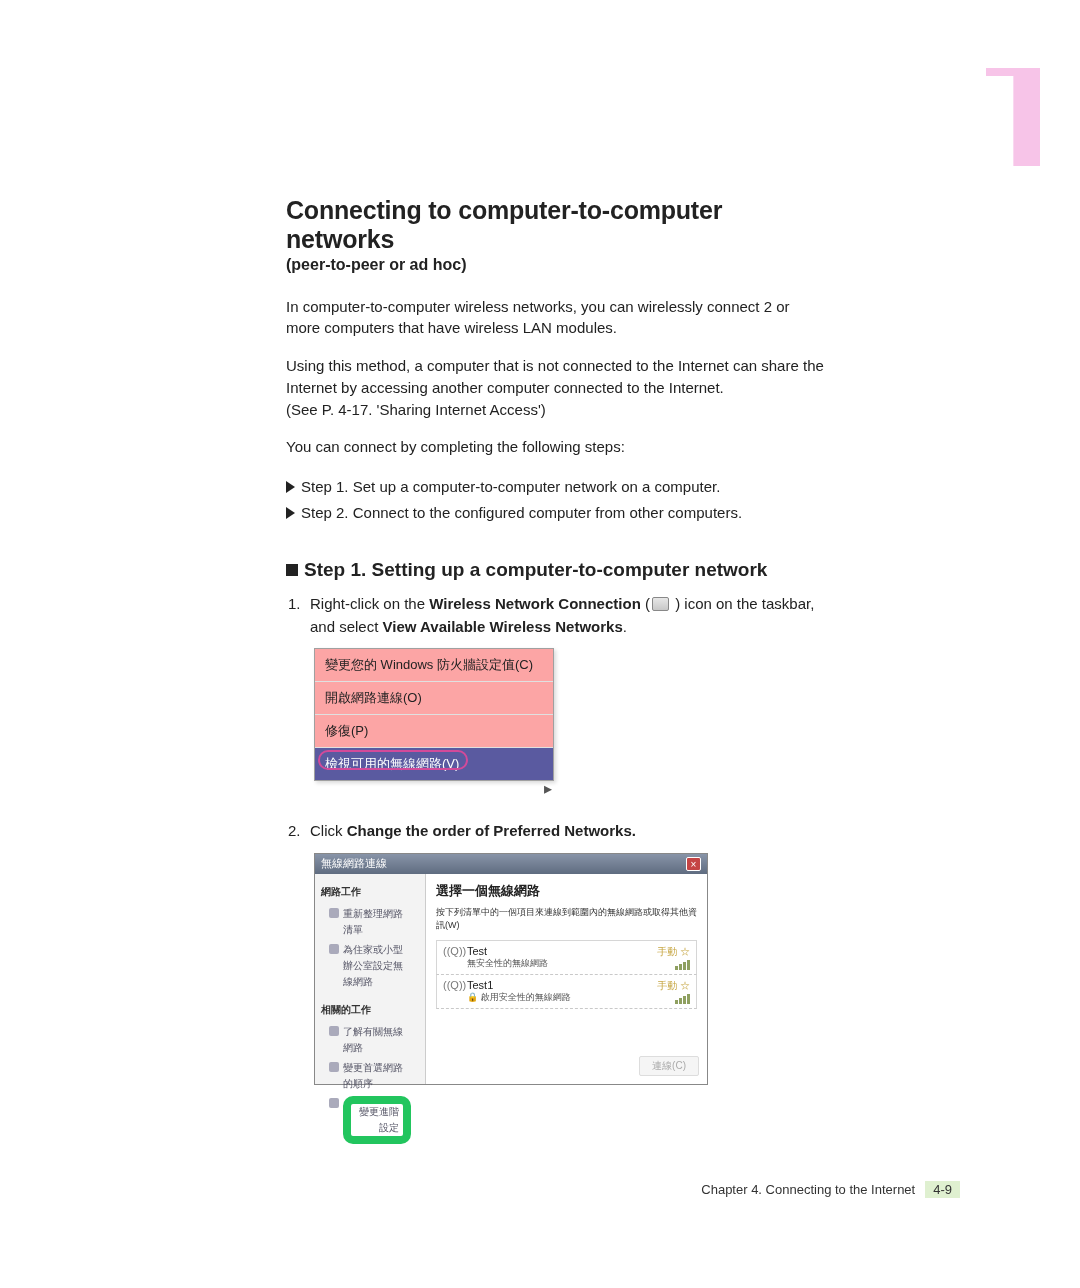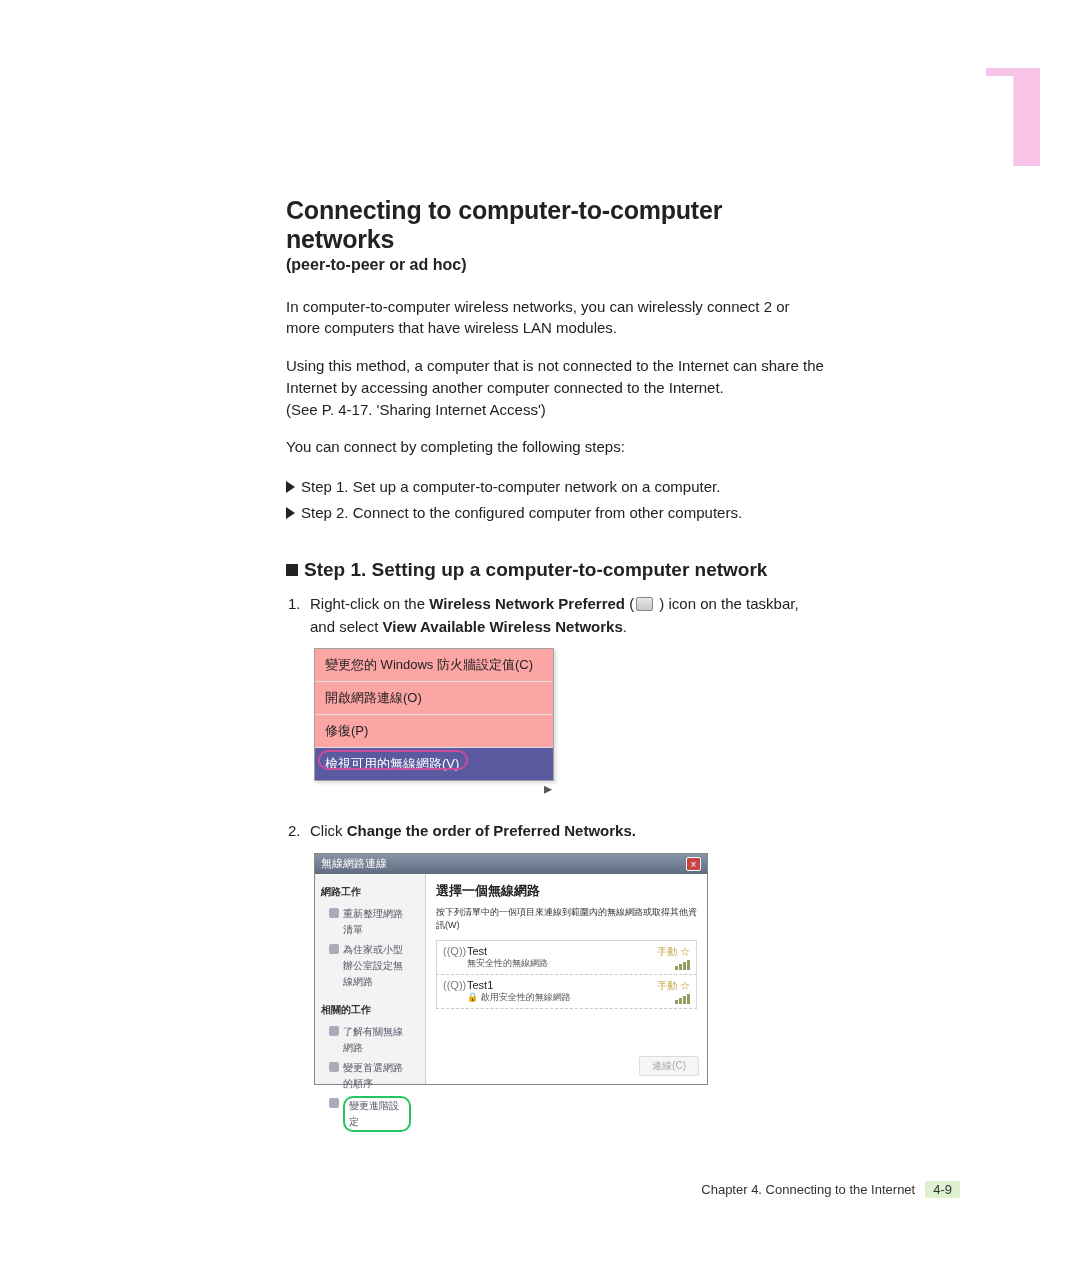--- a/index.html
+++ b/index.html
@@ -191,24 +191,25 @@
       color: #333;
       font-size: 10px;
       line-height: 1.6;
     }
     .dialog .left .sec-h { font-weight: 700; color: #333; margin-top: 2px; margin-bottom: 4px; }
     .dialog .left .link { color: #556; padding: 2px 8px; display: flex; gap: 4px; align-items: flex-start; }
     .dialog .left .link .ic {
       width: 10px; height: 10px; background: #aab; border-radius: 2px; flex-shrink:0; margin-top: 2px;
     }
     .dialog .left .ring2 {
-      border: 2px solid #22c55e;
+      border: 8px solid #22c55e;
       border-radius: 10px;
       padding: 0 4px;
       display: inline-block;
+      text-align: right;
     }
     .dialog .right {
       flex: 1;
       background: #fff;
       border-left: 1px solid #ccc;
       padding: 8px 10px;
       position: relative;
     }
     .dialog .right h3 {
       font-size: 13px; font-weight: 700; margin-bottom: 6px;
@@ -295,21 +296,21 @@
   <div class="step-line">
     <span class="tri"></span><span>Step 2. Connect to the configured computer from other computers.</span>
   </div>
 
   <h2 class="section">
     <span class="sq"></span><span>Step 1. Setting up a computer-to-computer network</span>
   </h2>
 
   <div class="numbered">
     <span class="num">1.</span>
-    <span>Right-click on the </span><span class="bold">Wireless Network Preferred</span><span> (</span><span class="net-icon"></span><span> ) icon on the taskbar, and select </span><span class="bold">View Available Wireless Networks</span><span>.</span>
+    <span>Right-click on the </span><span class="bold">Wireless Network Connection</span><span> (</span><span class="net-icon"></span><span> ) icon on the taskbar, and select </span><span class="bold">View Available Wireless Networks</span><span>.</span>
   </div>
 
   <div class="menu1">
     <div class="item">變更您的 Windows 防火牆設定值(C)</div>
     <div class="item">開啟網路連線(O)</div>
     <div class="item">修復(P)</div>
     <div class="item">
       <span>檢視可用的無線網路(V)</span>
       <span class="highlight-ring"></span>
     </div>

